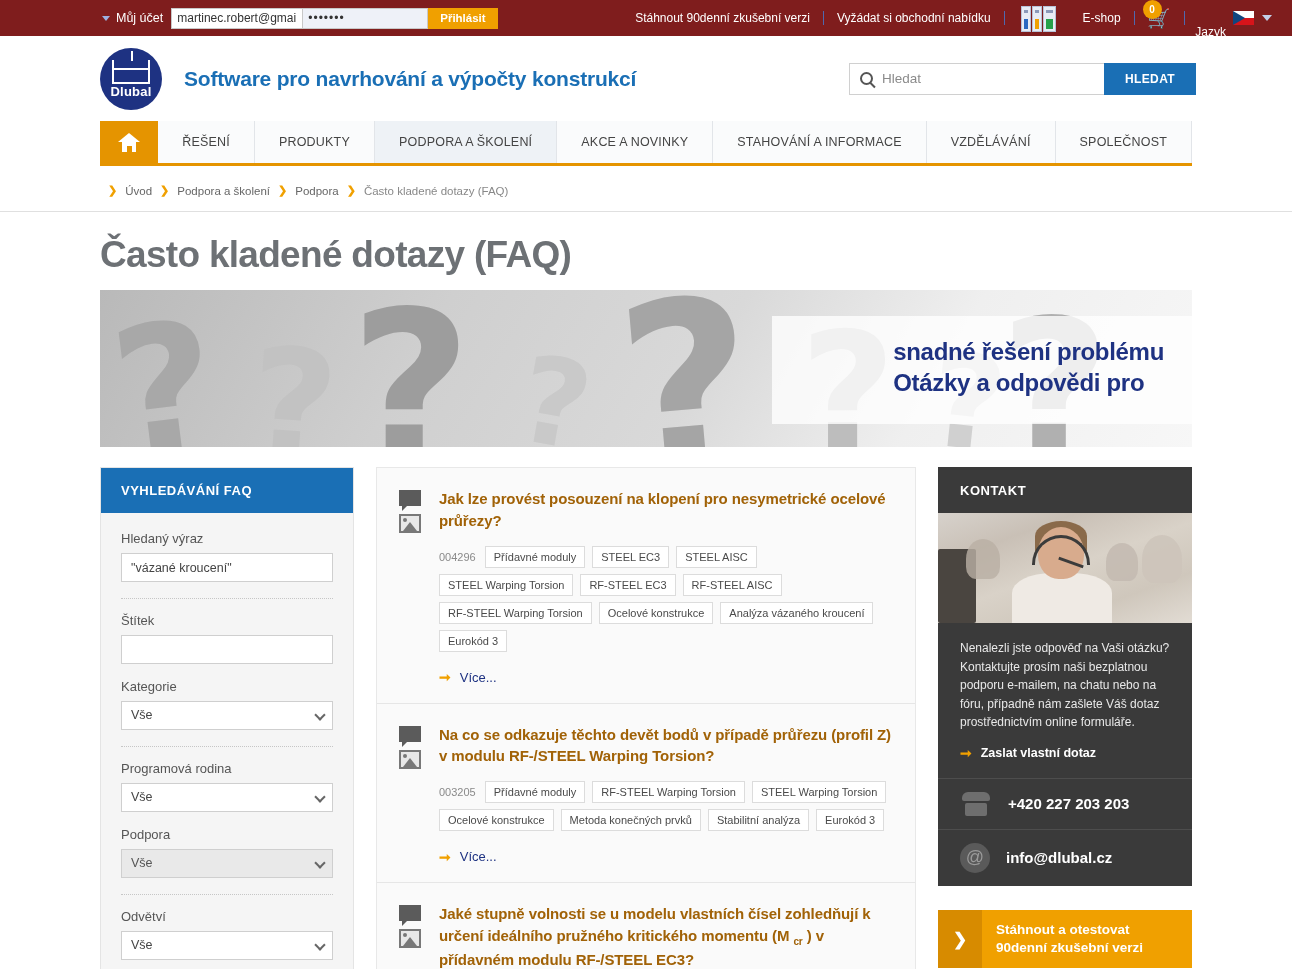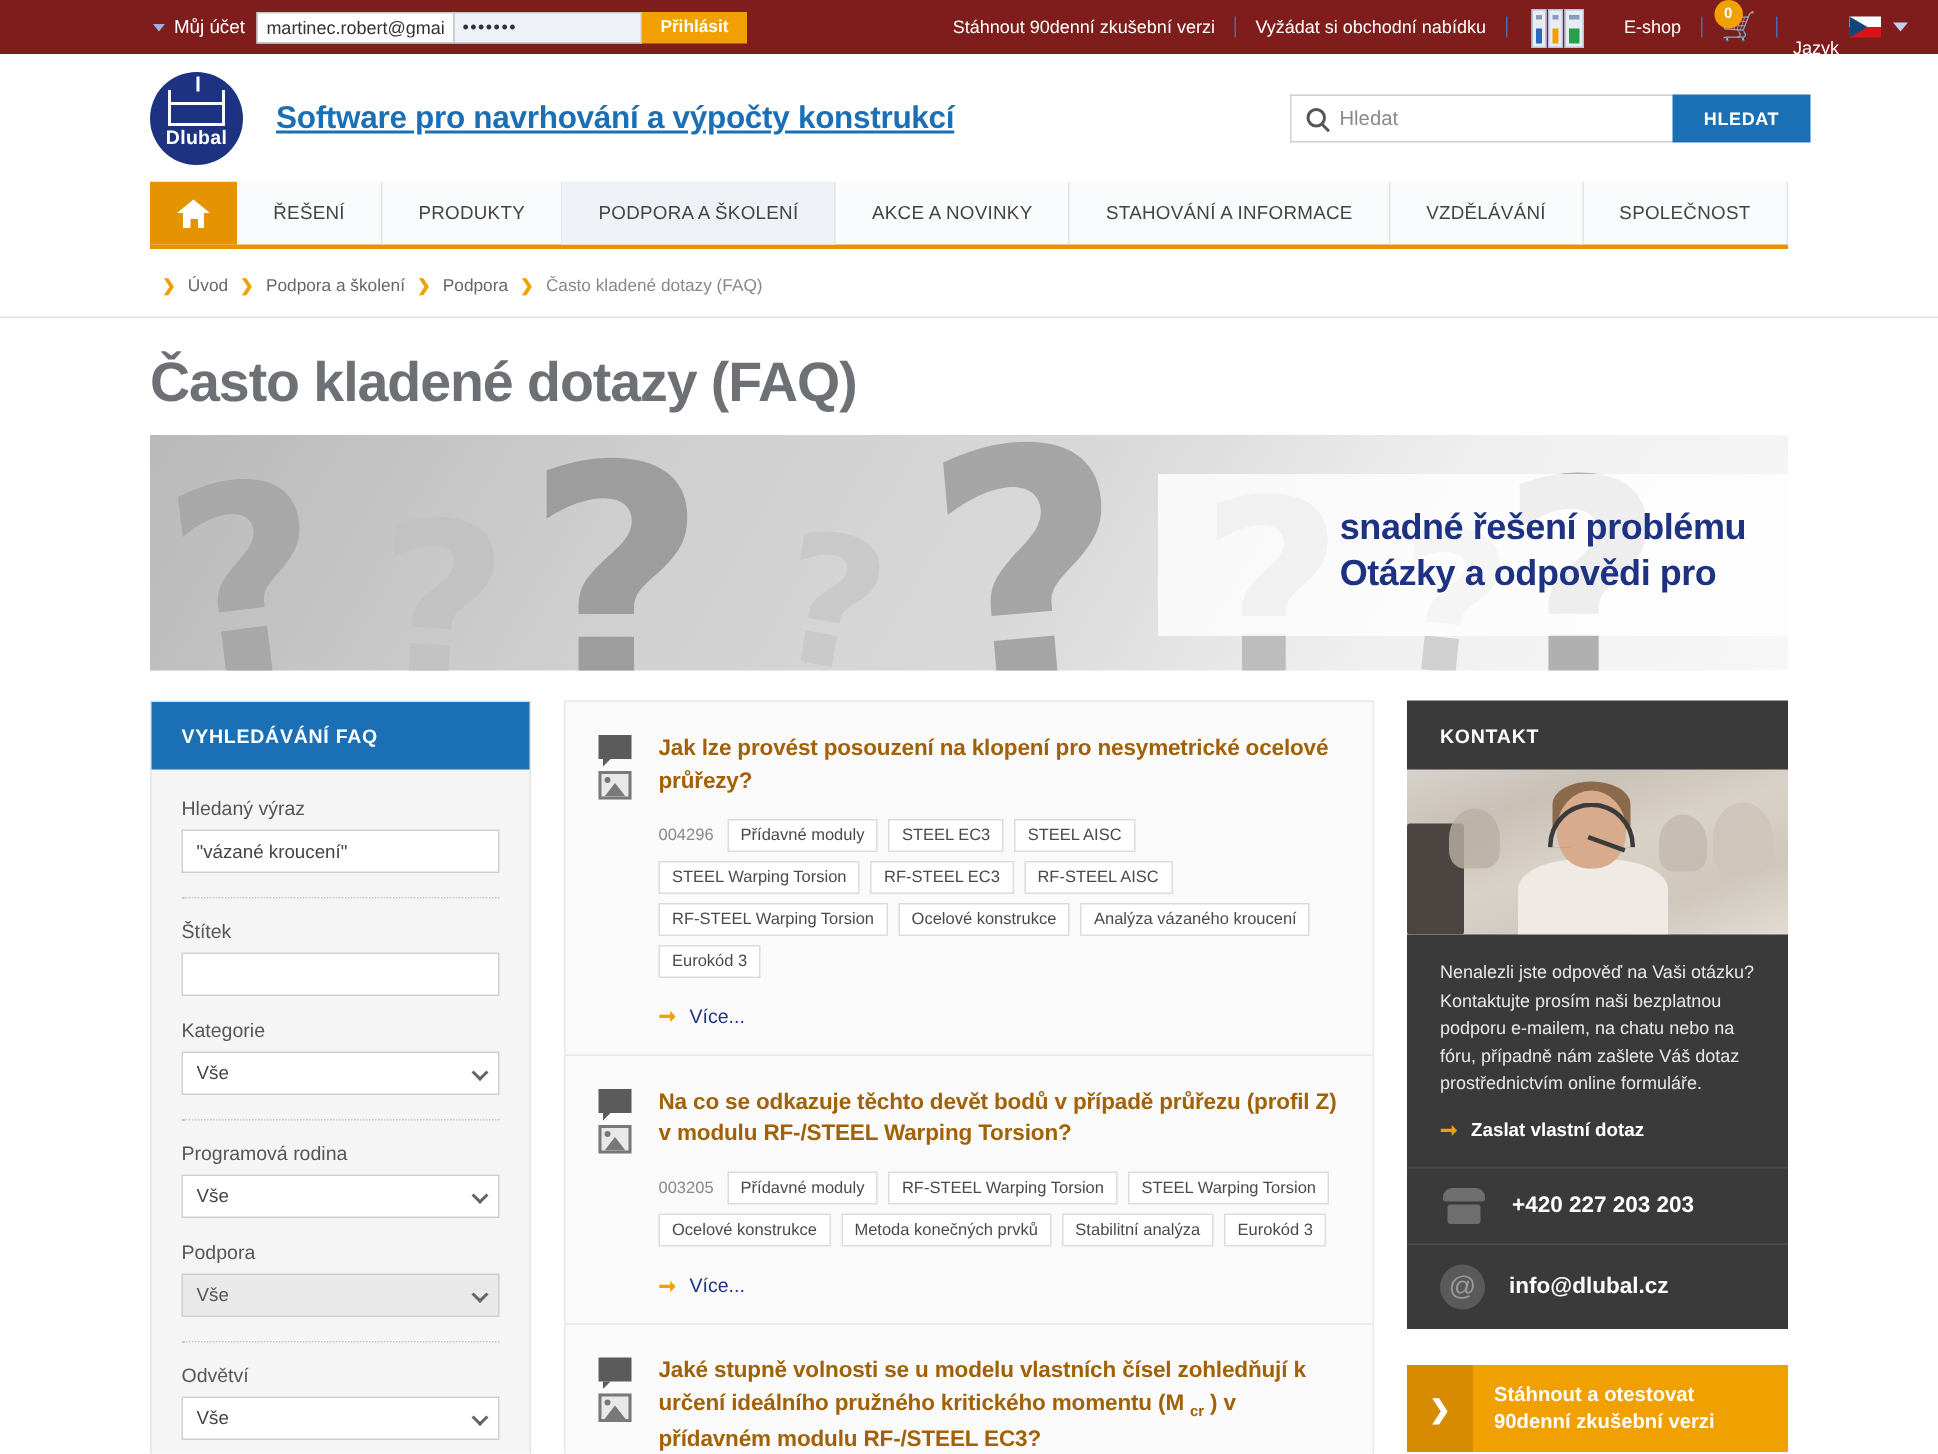--- a/index.html
+++ b/index.html
@@ -177,25 +177,24 @@
   .logo-text {
     color: #ffffff; font-size: 13px; font-weight: bold;
     letter-spacing: 0.2px; line-height: 1;
   }
   .tagline {
     color: #1a6fb5;
     font-size: 21px;
     font-weight: bold;
     margin-left: 22px;
     letter-spacing: -0.2px;
-    text-decoration: underline;
   }
   .search-wrap {
     position: absolute;
-    right: 85px;
+    right: 96px;
     display: flex;
     height: 32px;
     width: 347px;
   }
   .search-input-box {
     flex: 1;
     border: 1px solid #d0d0d0;
     border-right: none;
     display: flex; align-items: center;
     padding-left: 10px;

